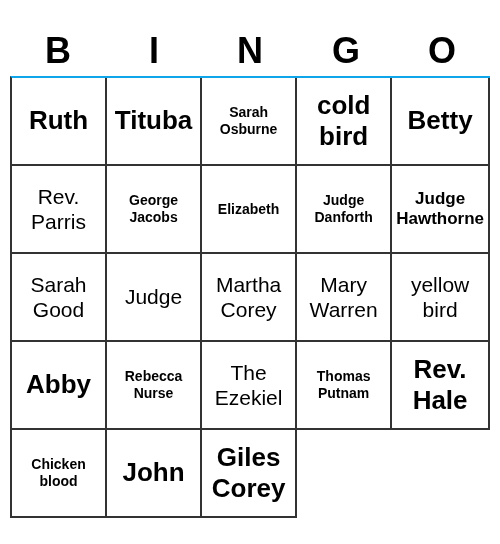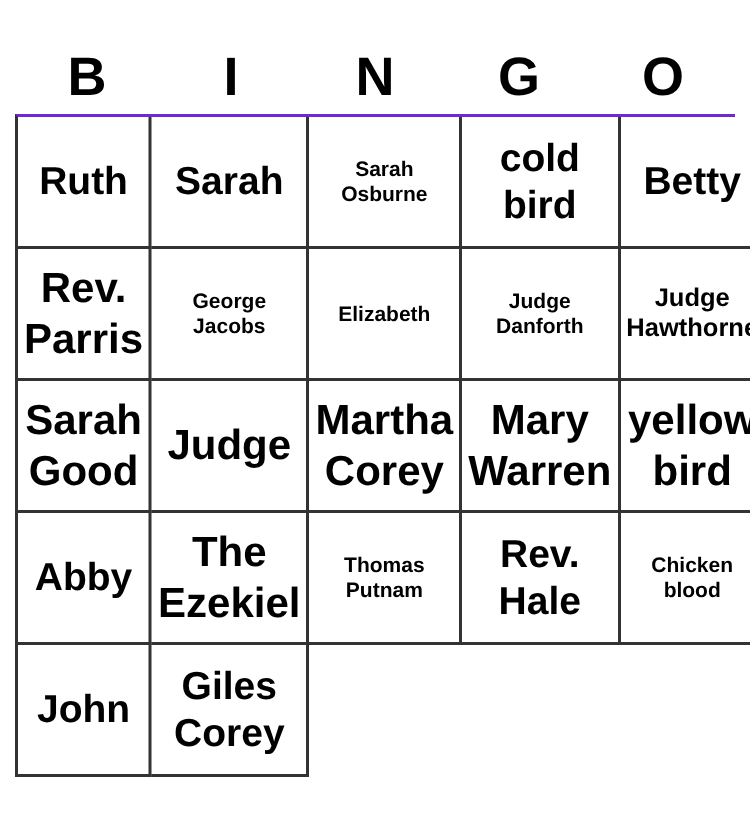--- a/index.html
+++ b/index.html
@@ -23,58 +23,58 @@
     }
     .bingo-header .letter {
       font-size: 36px;
       font-weight: bold;
       padding: 4px 0;
     }
     .bingo-grid {
       display: grid;
       grid-template-columns: repeat(5, 1fr);
       border-left: 2px solid #333;
-      border-top: 2px solid #6d28d9;
+      border-top: 2px solid #0ea5e9;
     }
     .cell {
       border-right: 2px solid #333;
       border-bottom: 2px solid #333;
       min-height: 88px;
       display: flex;
       align-items: center;
       justify-content: center;
       text-align: center;
       padding: 4px;
     }
     .cell-text {
       line-height: 1.2;
       font-weight: bold;
     }
     .text-large { font-size: 26px; font-weight: bold; }
-    .text-medium { font-size: 28px; font-weight: bold; }
+    .text-medium { font-size: 21px; font-weight: normal; }
     .text-small { font-size: 14px; }
     .text-xsmall { font-size: 17px; }
   </style>
 </head>
 <body>
 
 <div class="bingo-container">
   <div class="bingo-header">
   <div class="letter">B</div>
       <div class="letter">I</div>
       <div class="letter">N</div>
       <div class="letter">G</div>
       <div class="letter">O</div>
     </div>
   <div class="bingo-grid">
   <div class="cell">
         <span class="cell-text text-large">Ruth</span>
       </div>
       <div class="cell">
-        <span class="cell-text text-large">Sarah</span>
+        <span class="cell-text text-large">Tituba</span>
       </div>
       <div class="cell">
         <span class="cell-text text-small">Sarah Osburne</span>
       </div>
       <div class="cell">
         <span class="cell-text text-large">cold bird</span>
       </div>
       <div class="cell">
         <span class="cell-text text-large">Betty</span>
       </div>
@@ -105,20 +105,23 @@
       <div class="cell">
         <span class="cell-text text-medium">Mary Warren</span>
       </div>
       <div class="cell">
         <span class="cell-text text-medium">yellow bird</span>
       </div>
       <div class="cell">
         <span class="cell-text text-large">Abby</span>
       </div>
       <div class="cell">
+        <span class="cell-text text-small">Rebecca Nurse</span>
+      </div>
+      <div class="cell">
         <span class="cell-text text-medium">The Ezekiel</span>
       </div>
       <div class="cell">
         <span class="cell-text text-small">Thomas Putnam</span>
       </div>
       <div class="cell">
         <span class="cell-text text-large">Rev. Hale</span>
       </div>
       <div class="cell">
         <span class="cell-text text-small">Chicken blood</span>

